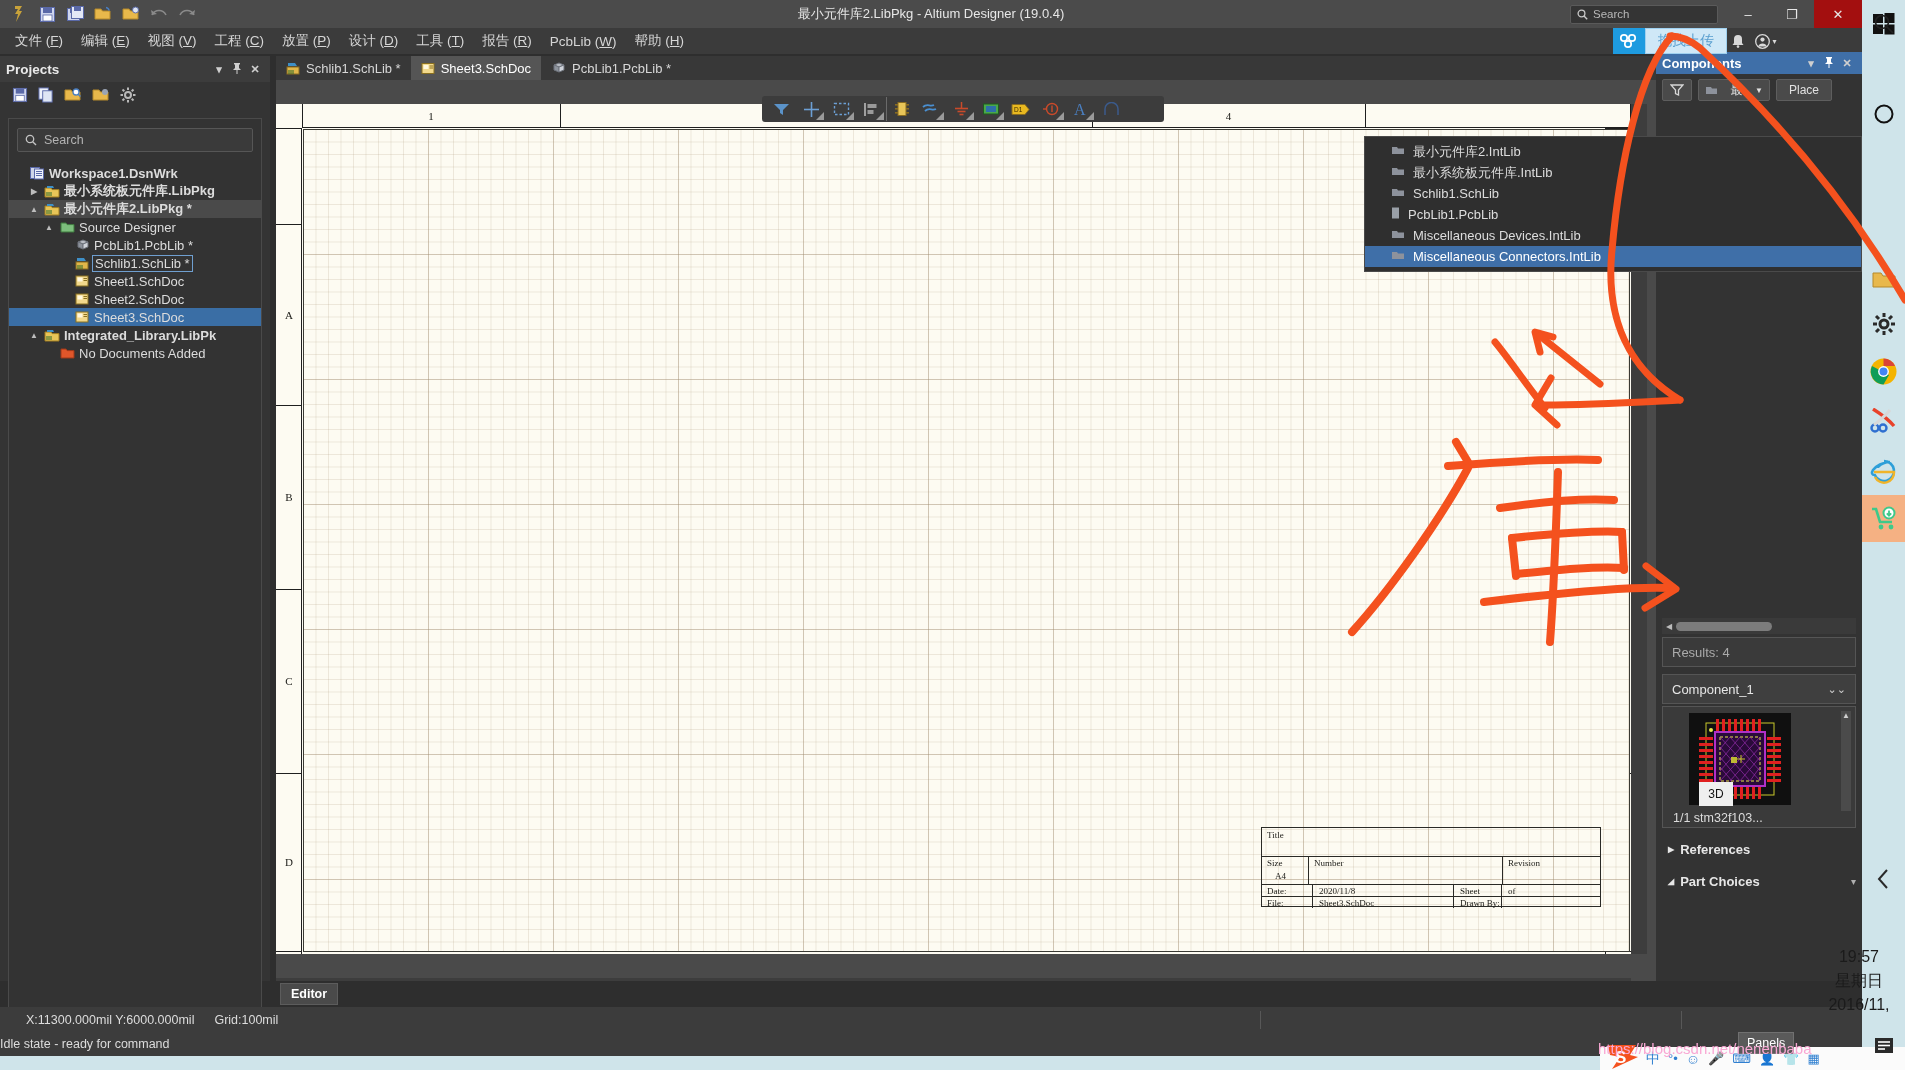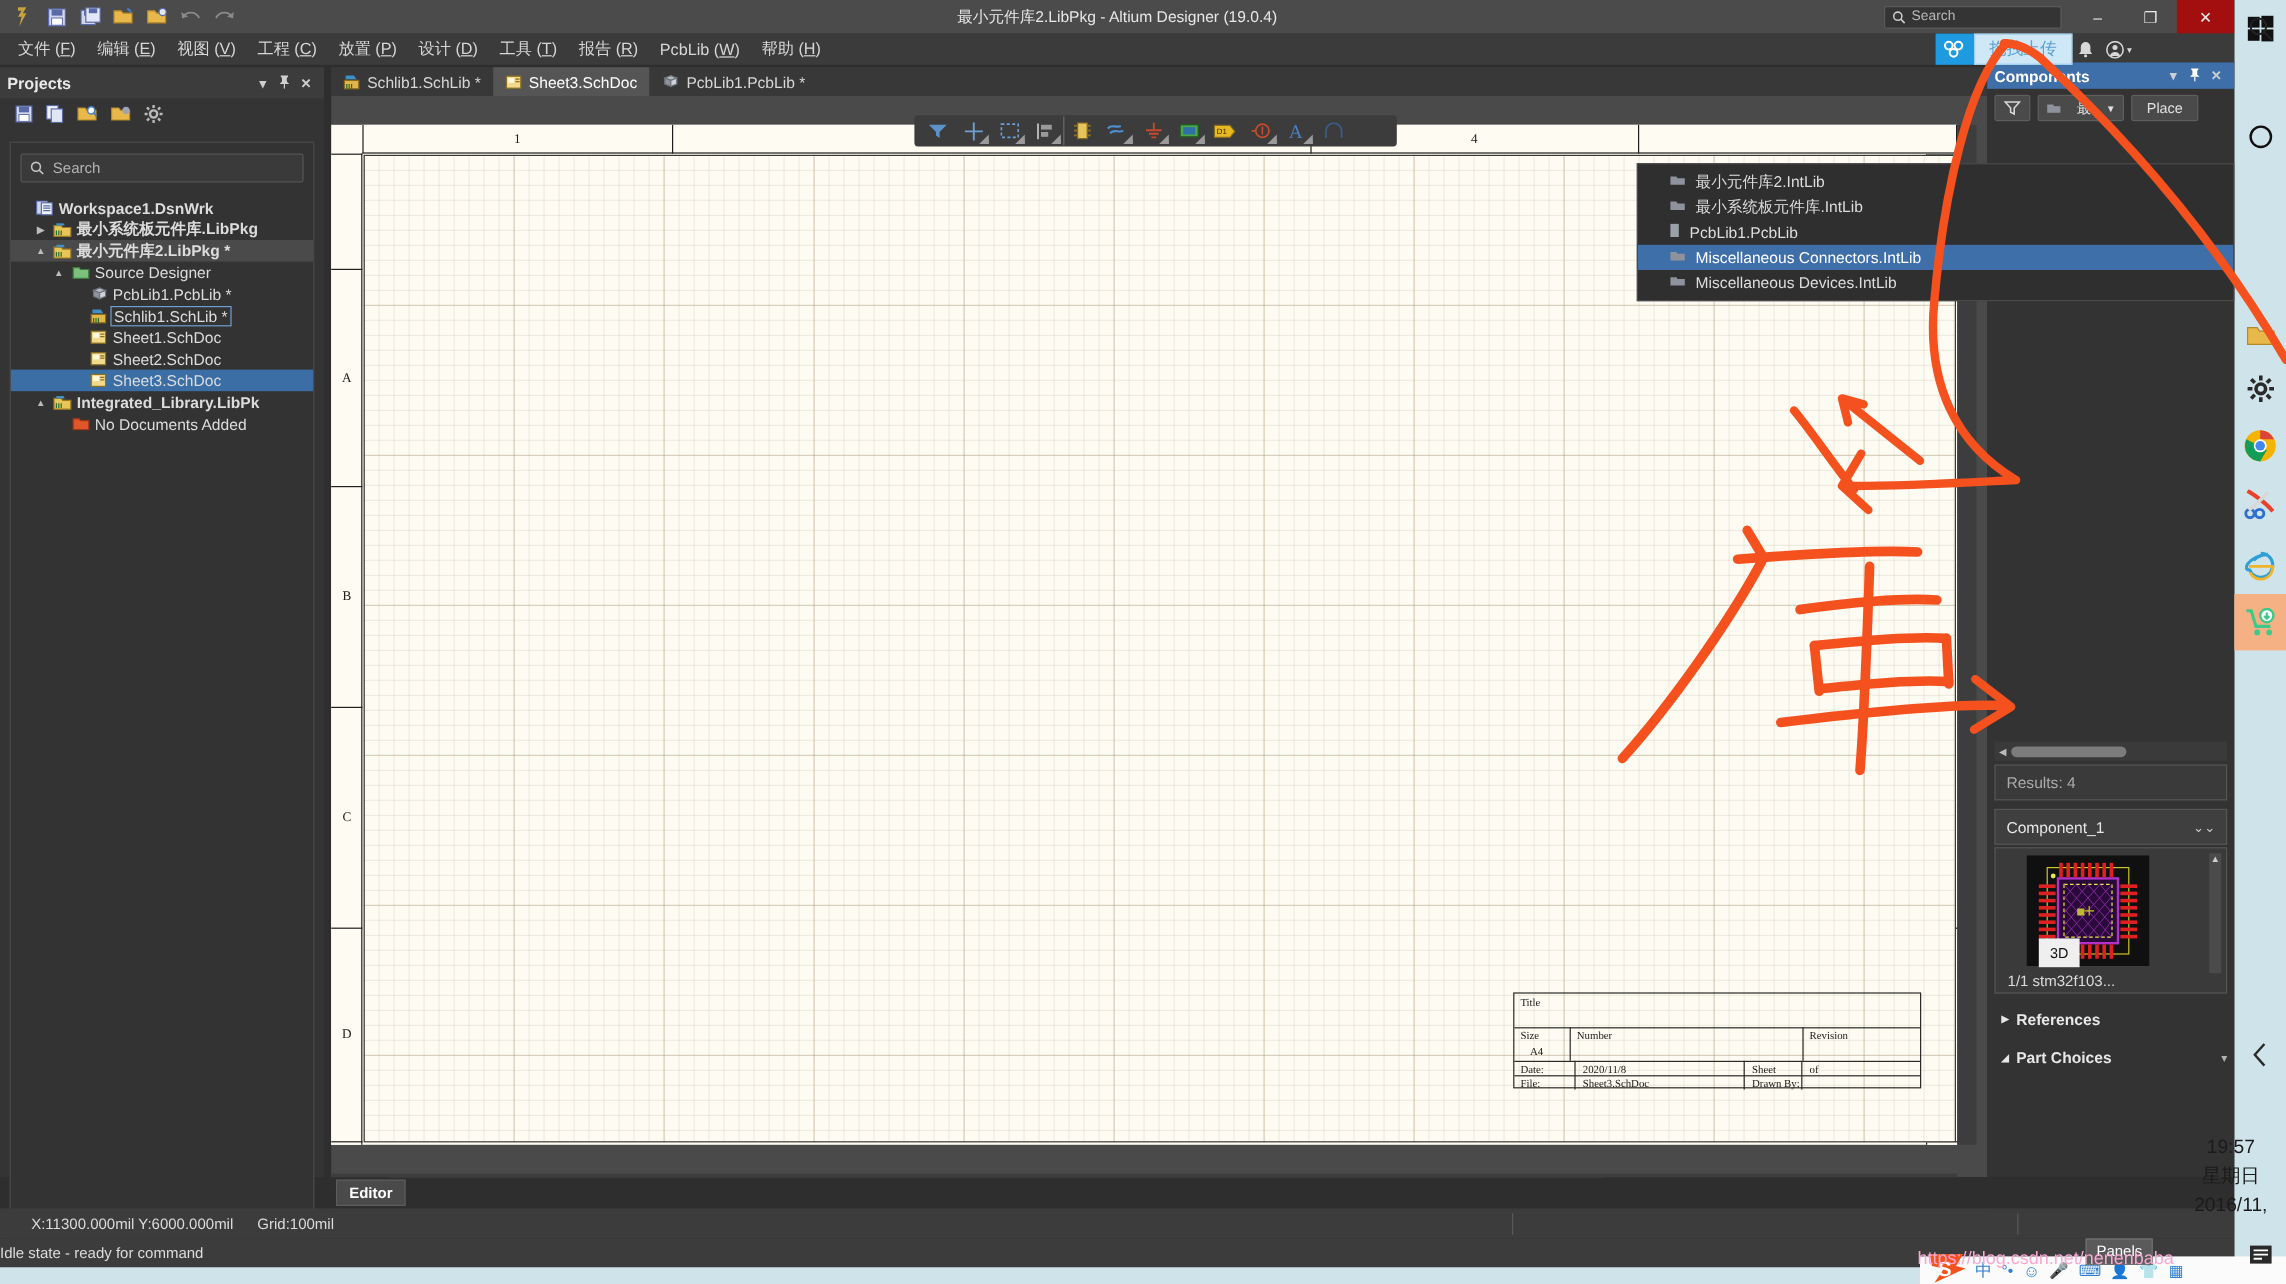--- a/index.html
+++ b/index.html
@@ -832,36 +832,42 @@
               </svg></span>
             <span>最小元件库2.IntLib</span>
           </div>
           <div class="lib-item">
             <span><svg width="14" height="11" viewBox="0 0 14 11">
                 <path d="M1 2h5l1 1.5h6V9H1z" fill="#8d929c"></path>
               </svg></span>
             <span>最小系统板元件库.IntLib</span>
           </div>
           <div class="lib-item">
+            <span><svg width="14" height="11" viewBox="0 0 14 11">
+                <path d="M1 2h5l1 1.5h6V9H1z" fill="#8d929c"></path>
+              </svg></span>
+            <span>Schlib1.SchLib</span>
+          </div>
+          <div class="lib-item">
             <span><svg width="9" height="12" viewBox="0 0 9 12">
                 <rect x="1" y="0.5" width="7" height="11" fill="#9aa0a8"></rect>
               </svg></span>
             <span>PcbLib1.PcbLib</span>
+          </div>
+          <div class="lib-item">
+            <span><svg width="14" height="11" viewBox="0 0 14 11">
+                <path d="M1 2h5l1 1.5h6V9H1z" fill="#8d929c"></path>
+              </svg></span>
+            <span>Miscellaneous Devices.IntLib</span>
           </div>
           <div class="lib-item sel">
             <span><svg width="14" height="11" viewBox="0 0 14 11">
                 <path d="M1 2h5l1 1.5h6V9H1z" fill="#8d929c"></path>
               </svg></span>
             <span>Miscellaneous Connectors.IntLib</span>
-          </div>
-          <div class="lib-item">
-            <span><svg width="14" height="11" viewBox="0 0 14 11">
-                <path d="M1 2h5l1 1.5h6V9H1z" fill="#8d929c"></path>
-              </svg></span>
-            <span>Miscellaneous Devices.IntLib</span>
           </div>
         </div>
 
       <div class="comp-results-scroll">
         <div style="width:14px;text-align:center;color:#bbb;font-size:8px;">◀</div>
         <div style="height:9px;background:#7c7c7c;border-radius:5px;width:96px;"></div>
       </div>
 
       <div class="comp-results">Results: 4</div>
 

